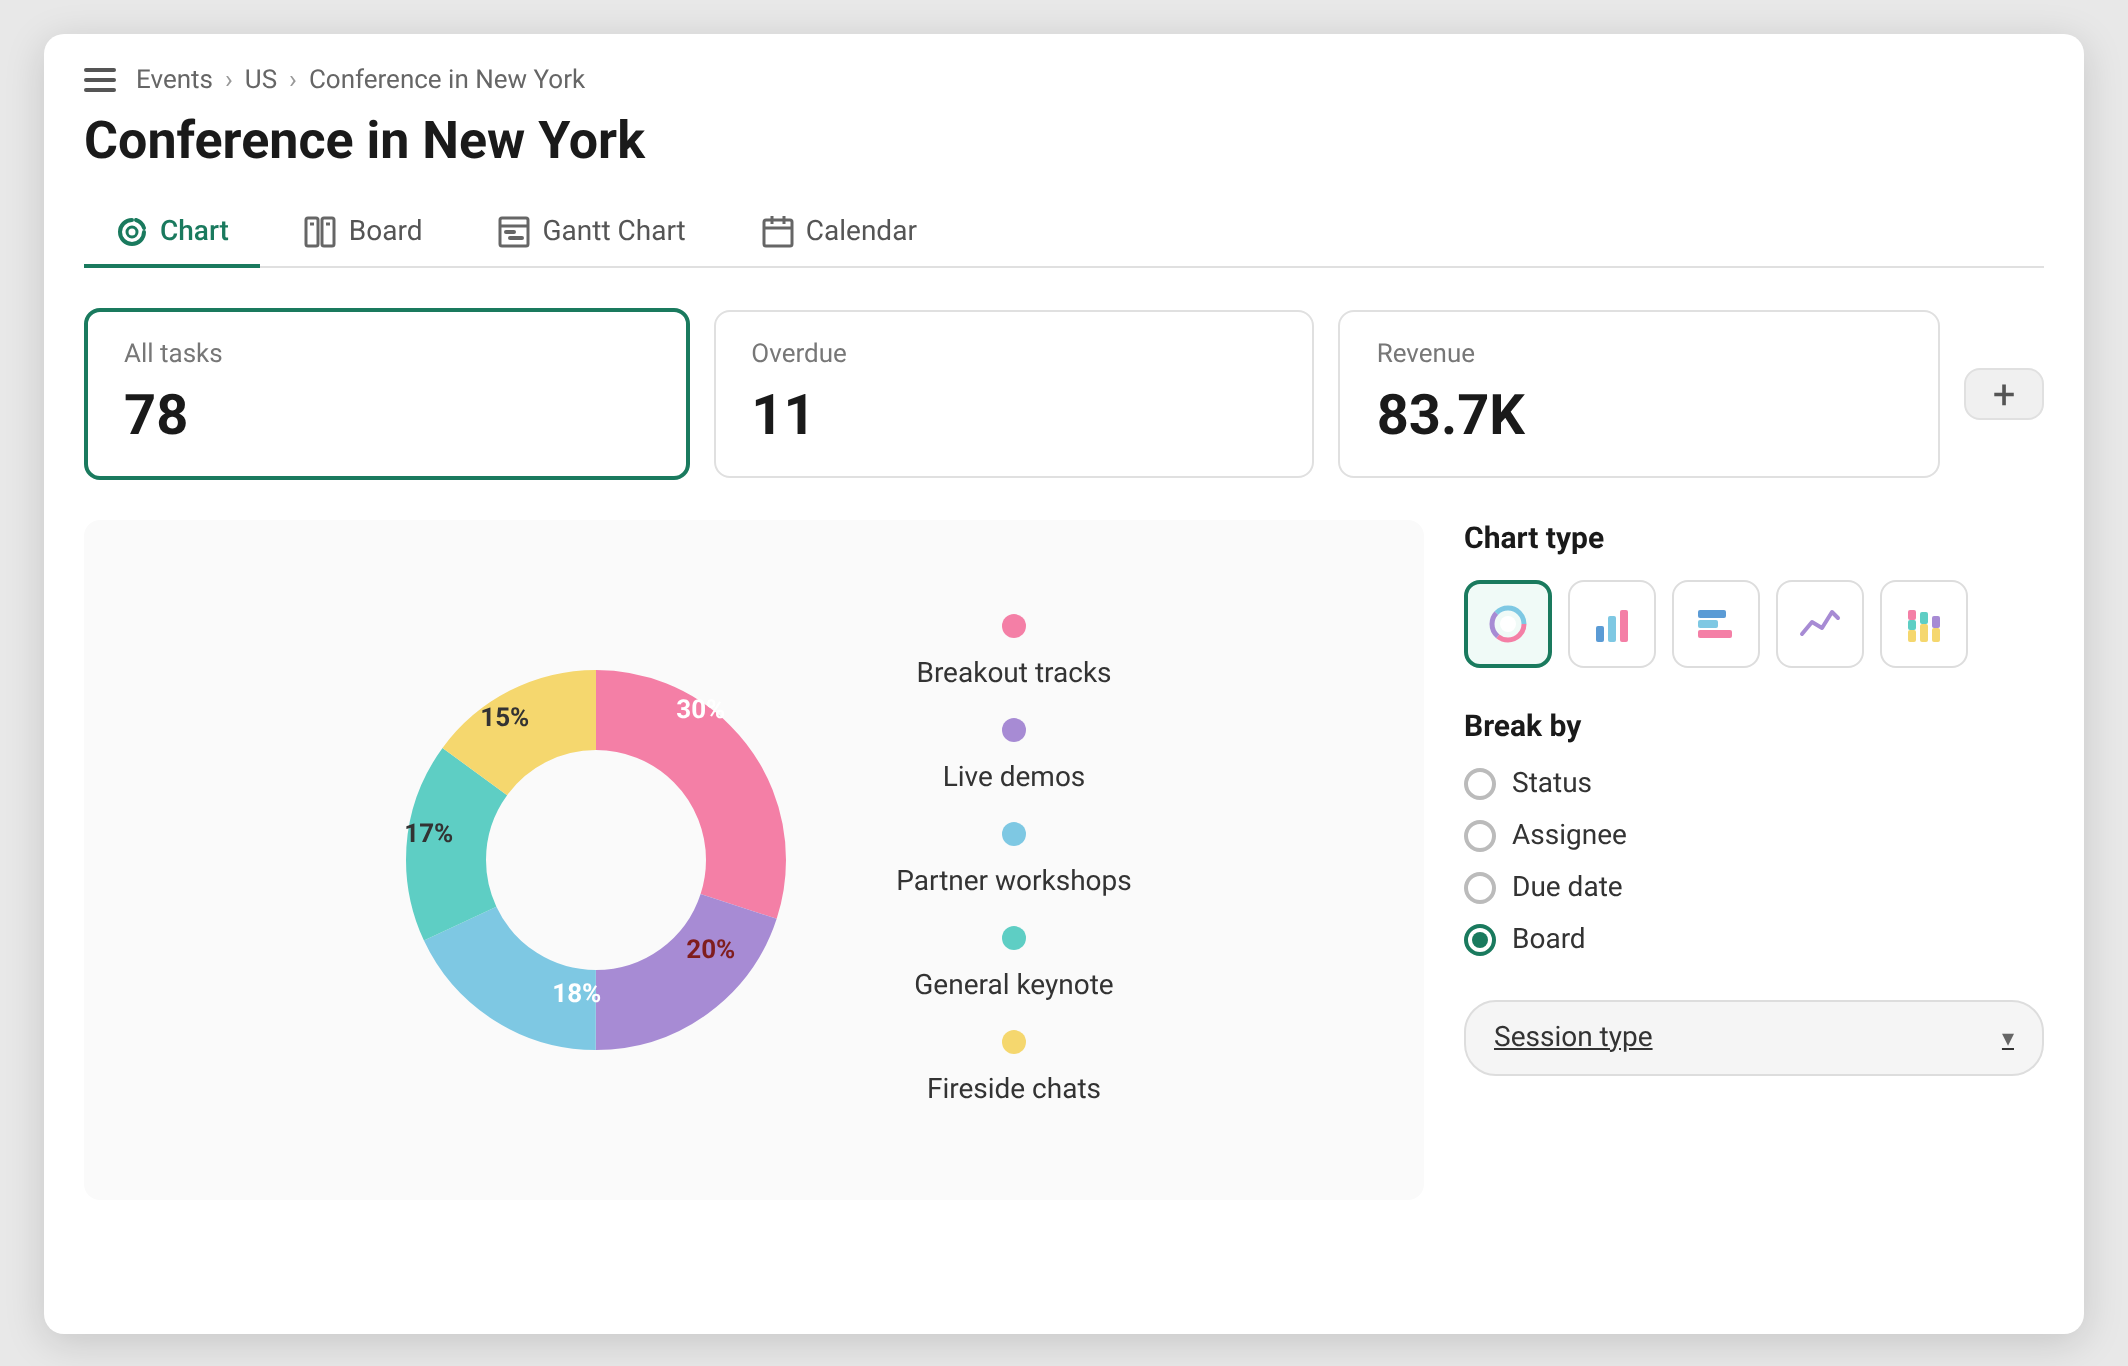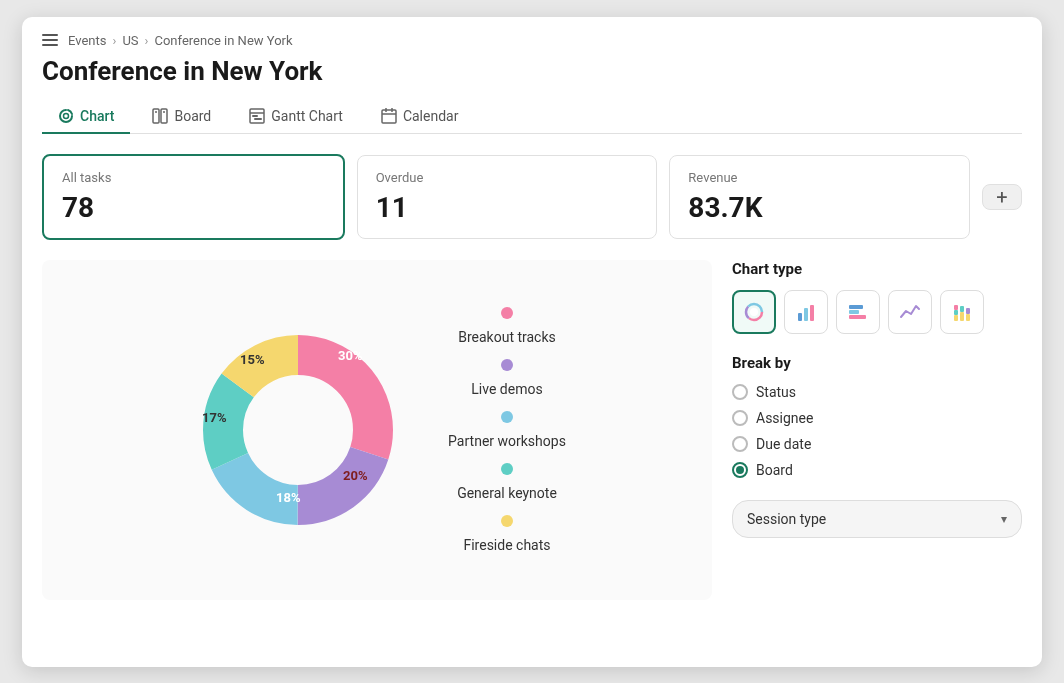--- a/index.html
+++ b/index.html
@@ -235,20 +235,21 @@
       padding: 10px 14px;
       border: 1px solid #ddd;
       border-radius: 16px;
       font-size: 14px;
       color: #333;
       background: #f5f5f5;
       cursor: pointer;
       display: flex;
       align-items: center;
       justify-content: space-between;
+      text-decoration: underline;
     }
     .chevron { font-size: 12px; color: #666; }
   </style>
 </head>
 <body>
 
 <div class="window">
 
   <div class="breadcrumb">
     <div class="hamburger">

